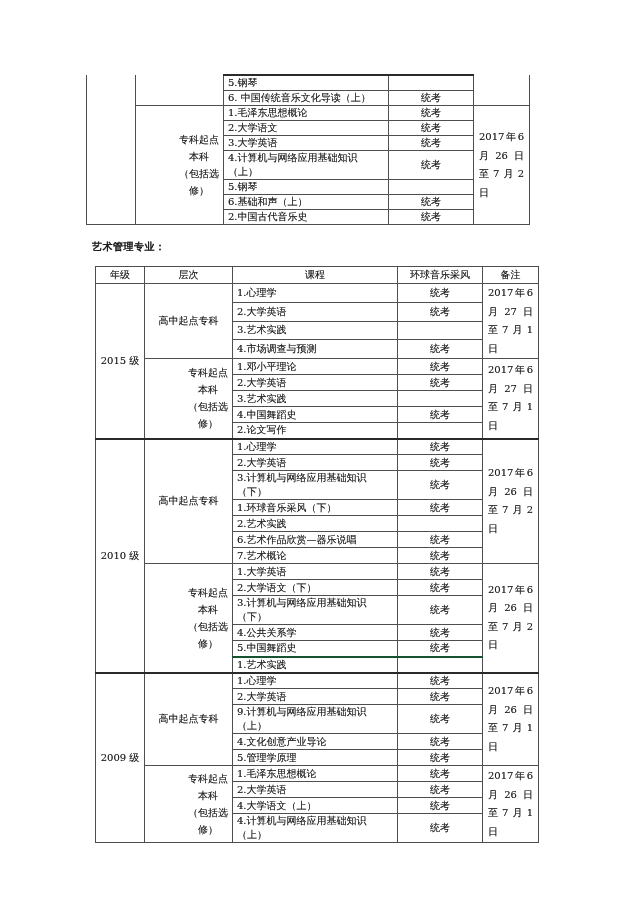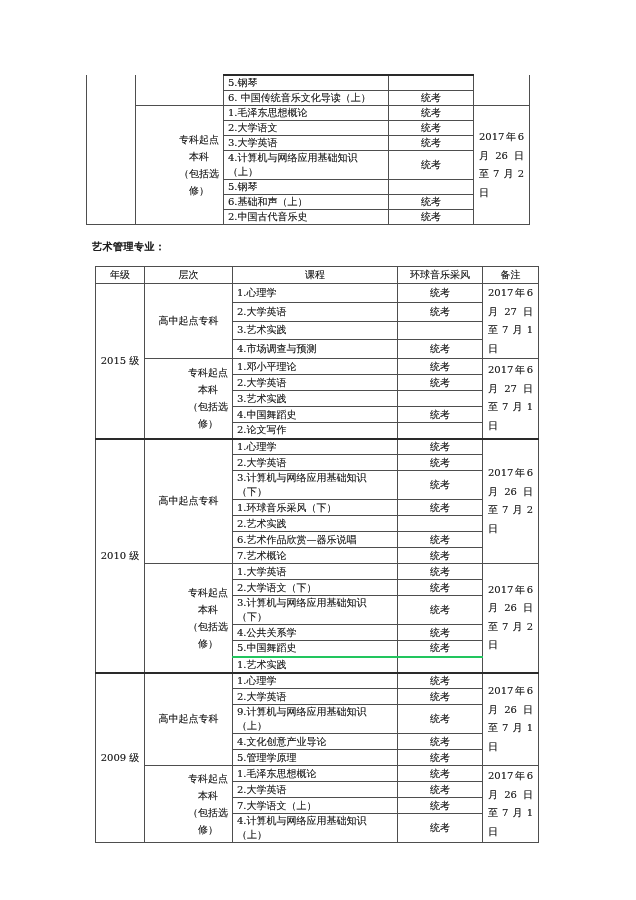--- a/index.html
+++ b/index.html
@@ -20,21 +20,21 @@
   }
   #t1 { left:86px; top:74px; }
   #t2 { left:95px; top:266px; }
   #t1 tr { height:15px; }
   #t2 tr { height:16px; }
   #t2 tr.hdr { height:17px; }
 
   .course { text-align:left; padding-left:4px; padding-right:2px; }
   .no-top { border-top:none; }
   .thick-top { border-top:2px solid #2a2a2a; }
-  .thick-bot { border-bottom:2px solid #22c55e; }
+  .thick-bot { border-bottom:2px solid #14532d; }
   .pre { white-space:pre-line;padding-left:39px; }
   .level { line-height:1.7; }
   .remarks {
     white-space:pre-line;
     text-align:justify; text-align-last:justify;
     padding:0 5px; line-height:1.85;
   }
   .title {
     position:absolute; left:92px; top:240px;
     font-size:10px; font-weight:bold; letter-spacing:0.5px;
@@ -270,21 +270,21 @@
       <td rowspan="4" class="remarks">2017年6
 月26日
 至7月1
 日</td>
     </tr>
     <tr>
           <td class="course">2.大学英语</td>
           <td>统考</td>
         </tr>
     <tr>
-          <td class="course">7.大学语文（上）</td>
+          <td class="course">4.大学语文（上）</td>
           <td>统考</td>
         </tr>
     <tr>
           <td class="course">4.计算机与网络应用基础知识（上）</td>
           <td>统考</td>
         </tr>
   </tbody>
     </table>
 
 </div>

